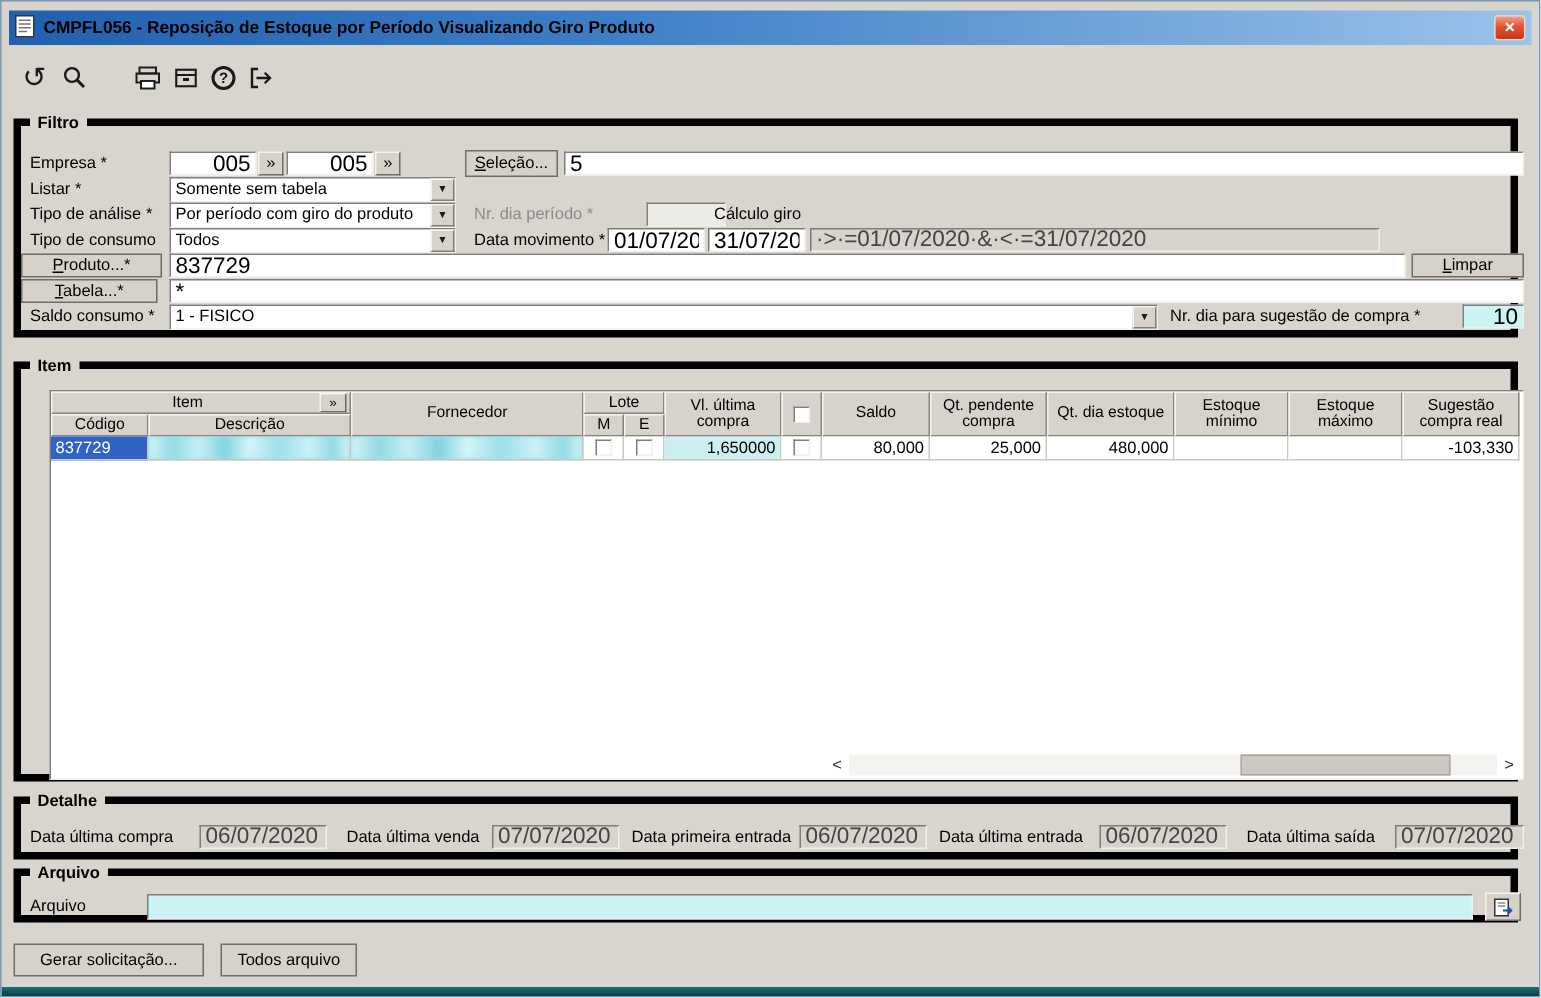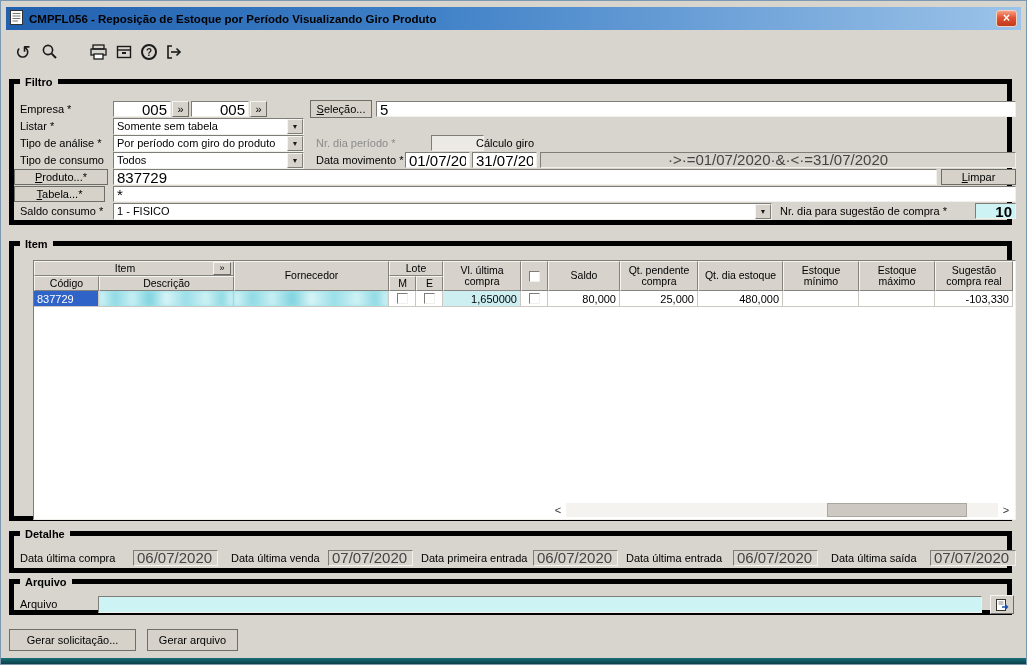--- a/index.html
+++ b/index.html
@@ -52,21 +52,21 @@
   .lbl { position:absolute; white-space:nowrap; line-height:16px; }
   .lbl.dis { color:#8b8b8b; }
 
   .field {
     position:absolute; height:16px; font:inherit; font-size:15px; color:#000;
     background:#fff; padding:0 3px; outline:none;
     border:1px solid; border-color:#7f7d78 #f2f0eb #f2f0eb #7f7d78;
   }
   .field.gray  { background:#d7d4cd; color:#444; }
   .field.pale  { background:#eceae5; }
-  .field.cyan  { background:#cdf3f5;font-weight:bold; }
+  .field.cyan  { background:#cdf3f5; }
   .field.ralign{ text-align:right; }
 
   .combo {
     position:absolute; height:17px; background:#fff; display:flex;
     border:1px solid; border-color:#7f7d78 #f2f0eb #f2f0eb #7f7d78;
   }
   .combo-txt { flex:1; padding:1px 3px 0; white-space:nowrap; overflow:hidden; }
   .combo-arrow {
     width:16px; background:#d7d3cc; color:#1a1a1a; font-size:7px;
     border:1px solid; border-color:#f6f4f0 #807e79 #807e79 #f6f4f0;
@@ -212,21 +212,21 @@
     <span class="lbl" style="left:462px;top:51px;">Cálculo giro</span>
 
     <span class="lbl" style="left:6px;top:68px;">Tipo de consumo</span>
     <div class="combo" style="left:99px;top:68px;width:191px;">
       <span class="combo-txt">Todos</span>
       <span class="combo-arrow">▼</span>
     </div>
     <span class="lbl" style="left:302px;top:68px;">Data movimento *</span>
     <input class="field" style="left: 391px; top: 68px; width: 65px;" value="01/07/2020">
     <input class="field" style="left: 458px; top: 68px; width: 65px;" value="31/07/2020">
-    <div class="field gray" style="left:526px;top:68px;width:476px;line-height:14px;text-align:center;">·&gt;·=01/07/2020·&amp;·&lt;·=31/07/2020</div>
+    <div class="field gray" style="left:526px;top:68px;width:380px;line-height:14px;">·&gt;·=01/07/2020·&amp;·&lt;·=31/07/2020</div>
 
     <div class="pushbtn accel" style="left:0px;top:85px;width:94px;height:16px;">Produto...*</div>
     <input class="field" style="left: 99px; top: 85px; width: 824px;" value="837729">
     <div class="pushbtn accel" style="left:927px;top:85px;width:75px;height:16px;">Limpar</div>
 
     <div class="pushbtn accel" style="left:0px;top:102px;width:91px;height:16px;">Tabela...*</div>
     <input class="field" style="left: 99px; top: 102px; width: 903px;" value="*">
 
     <span class="lbl" style="left:6px;top:119px;">Saldo consumo *</span>
     <div class="combo" style="left:99px;top:119px;width:659px;">
@@ -327,16 +327,16 @@
       <svg width="14" height="14" viewBox="0 0 14 14">
           <rect x="1.5" y="1.5" width="9" height="11" fill="#fff" stroke="#333"></rect>
           <line x1="3.5" y1="4" x2="8.5" y2="4" stroke="#888"></line>
           <line x1="3.5" y1="6" x2="8.5" y2="6" stroke="#888"></line>
           <path d="M7 9 L12.5 9 M10.3 6.8 L12.5 9 L10.3 11.2" stroke="#1a56b0" fill="none" stroke-width="1.4"></path>
         </svg>
     </div>
   </div>
 
   <div class="pushbtn" style="left:8px;top:628px;width:127px;height:22px;line-height:20px;">Gerar solicitação...</div>
-  <div class="pushbtn" style="left:146px;top:628px;width:91px;height:22px;line-height:20px;">Gerar arquivo</div>
+  <div class="pushbtn" style="left:146px;top:628px;width:91px;height:22px;line-height:20px;">Todos arquivo</div>
 
   <div class="bottom-edge"></div>
 </div>
 
 </body></html>

